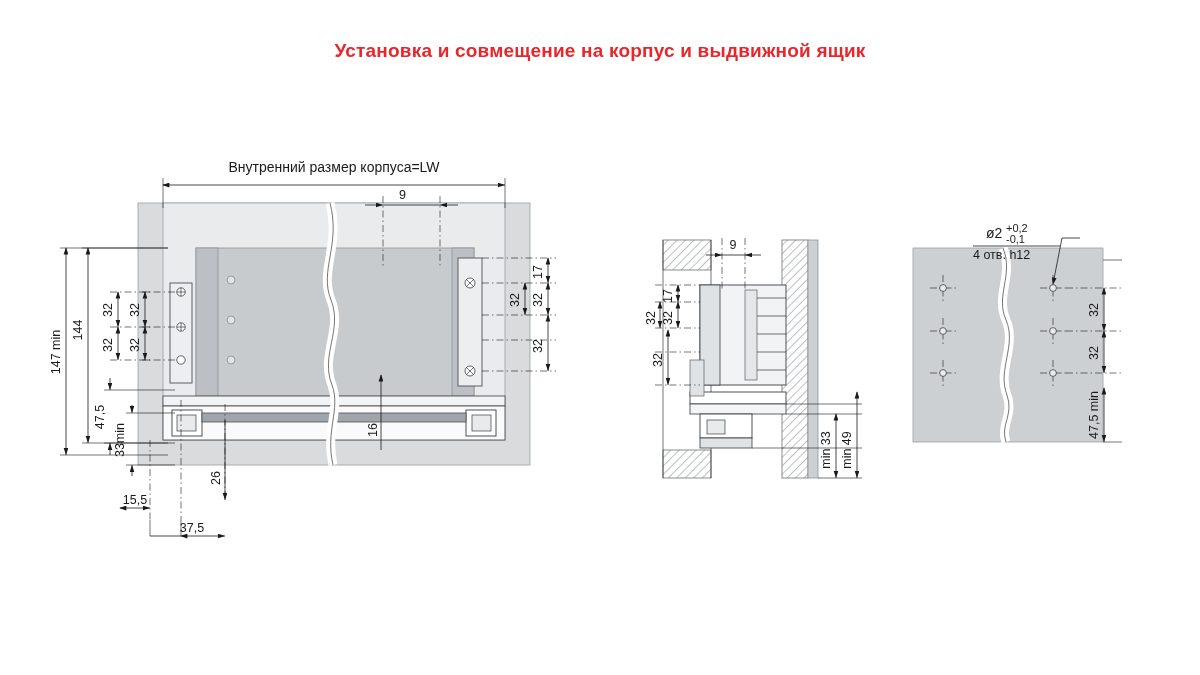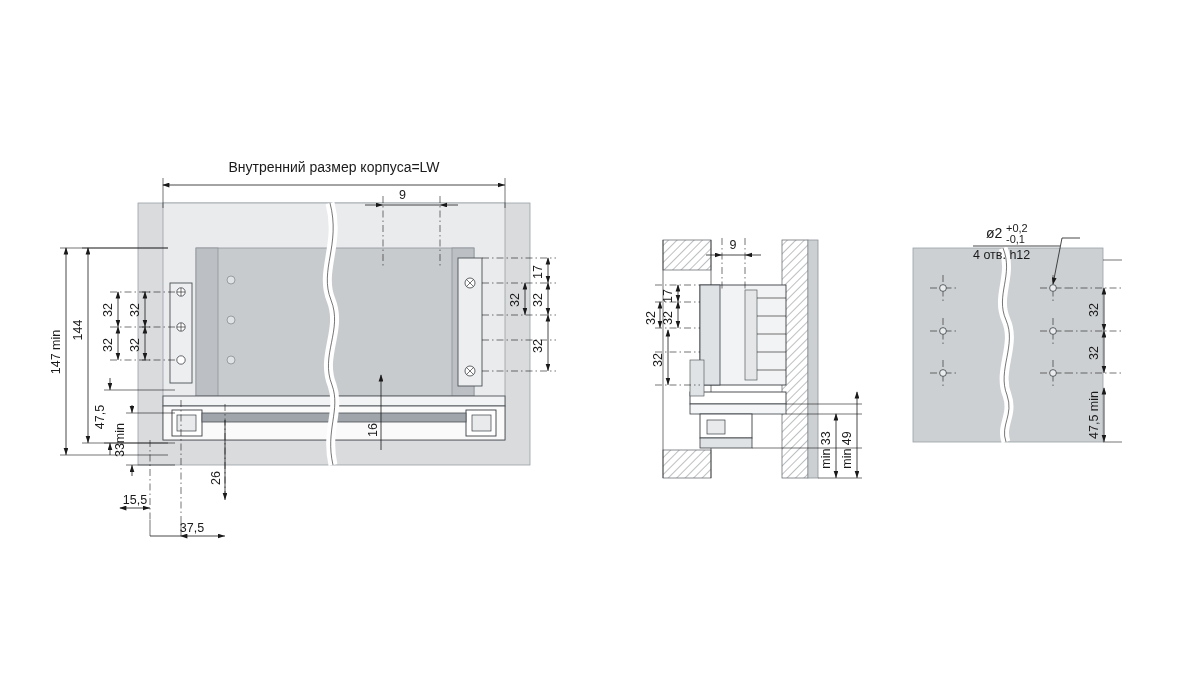--- a/index.html
+++ b/index.html
@@ -45,20 +45,21 @@
   .dash { stroke: #1a1a1a; stroke-width: 0.6; fill: none; stroke-dasharray: 7 3 1.5 3; }
   .panel { fill: #d9dbdd; stroke: #9aa0a6; stroke-width: 0.8; }
   .panel2 { fill: #cdd0d3; stroke: #9aa0a6; stroke-width: 0.8; }
   .graybox { fill: #c8cbce; stroke: #8d9399; stroke-width: 0.8; }
 </style>
 </head>
 <body>
 
 <div id="stage">
 
+  <div class="title">Установка и совмещение на корпус и выдвижной ящик</div>
 
   <svg id="drawing" width="1200" height="675" viewBox="0 0 1200 675">
 
     <defs>
       <marker id="ar" markerWidth="10" markerHeight="10" refX="9" refY="3" orient="auto" markerUnits="strokeWidth">
         <path d="M0,0 L9,3 L0,6 z" fill="#1a1a1a"></path>
       </marker>
       <marker id="arS" markerWidth="10" markerHeight="10" refX="1" refY="3" orient="auto" markerUnits="strokeWidth">
         <path d="M9,0 L0,3 L9,6 z" fill="#1a1a1a"></path>
       </marker>

